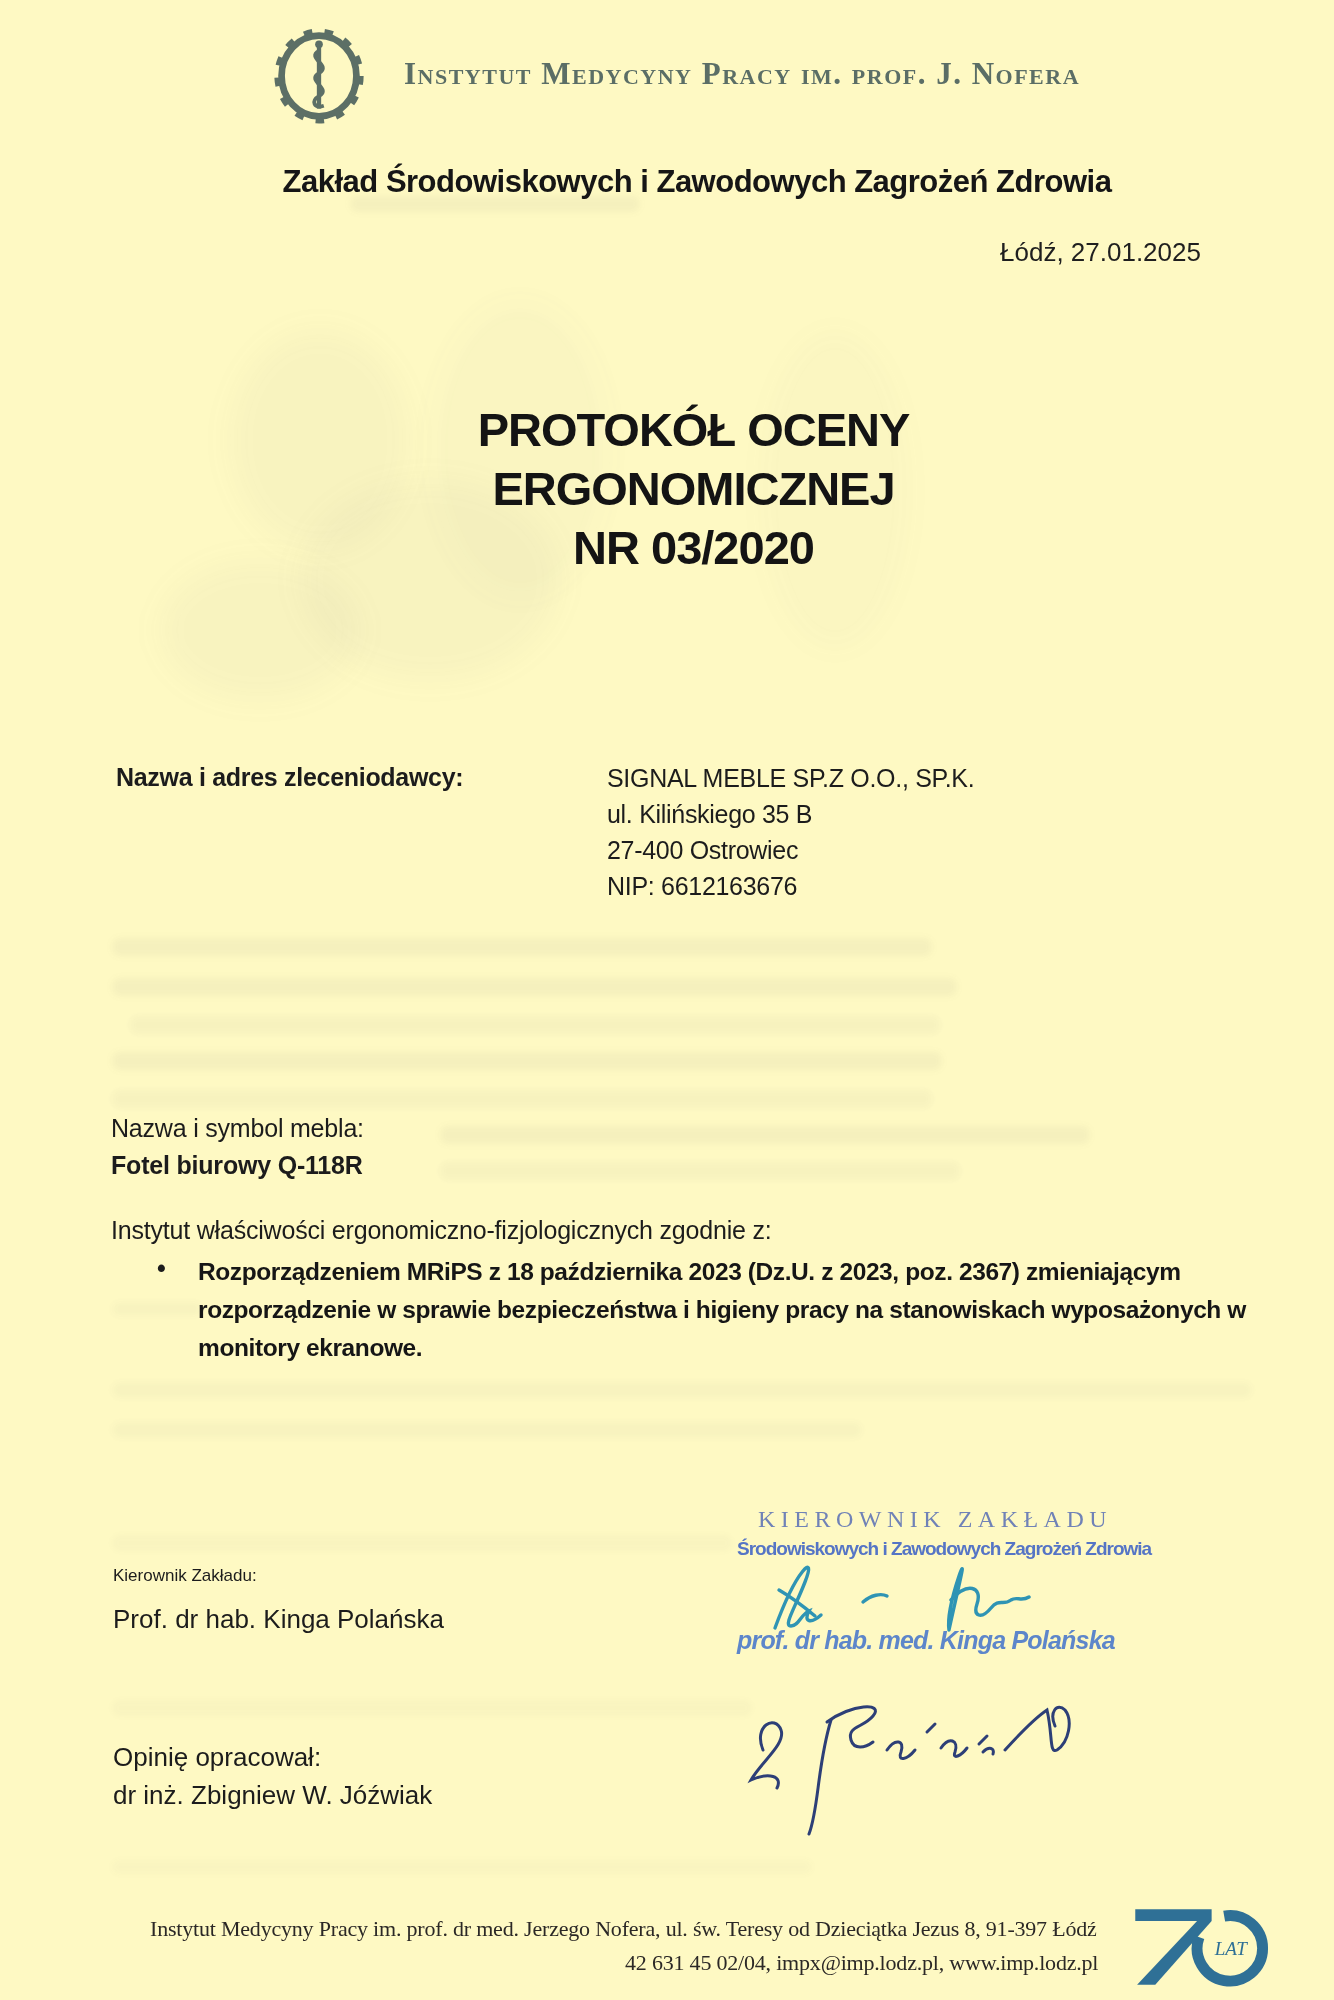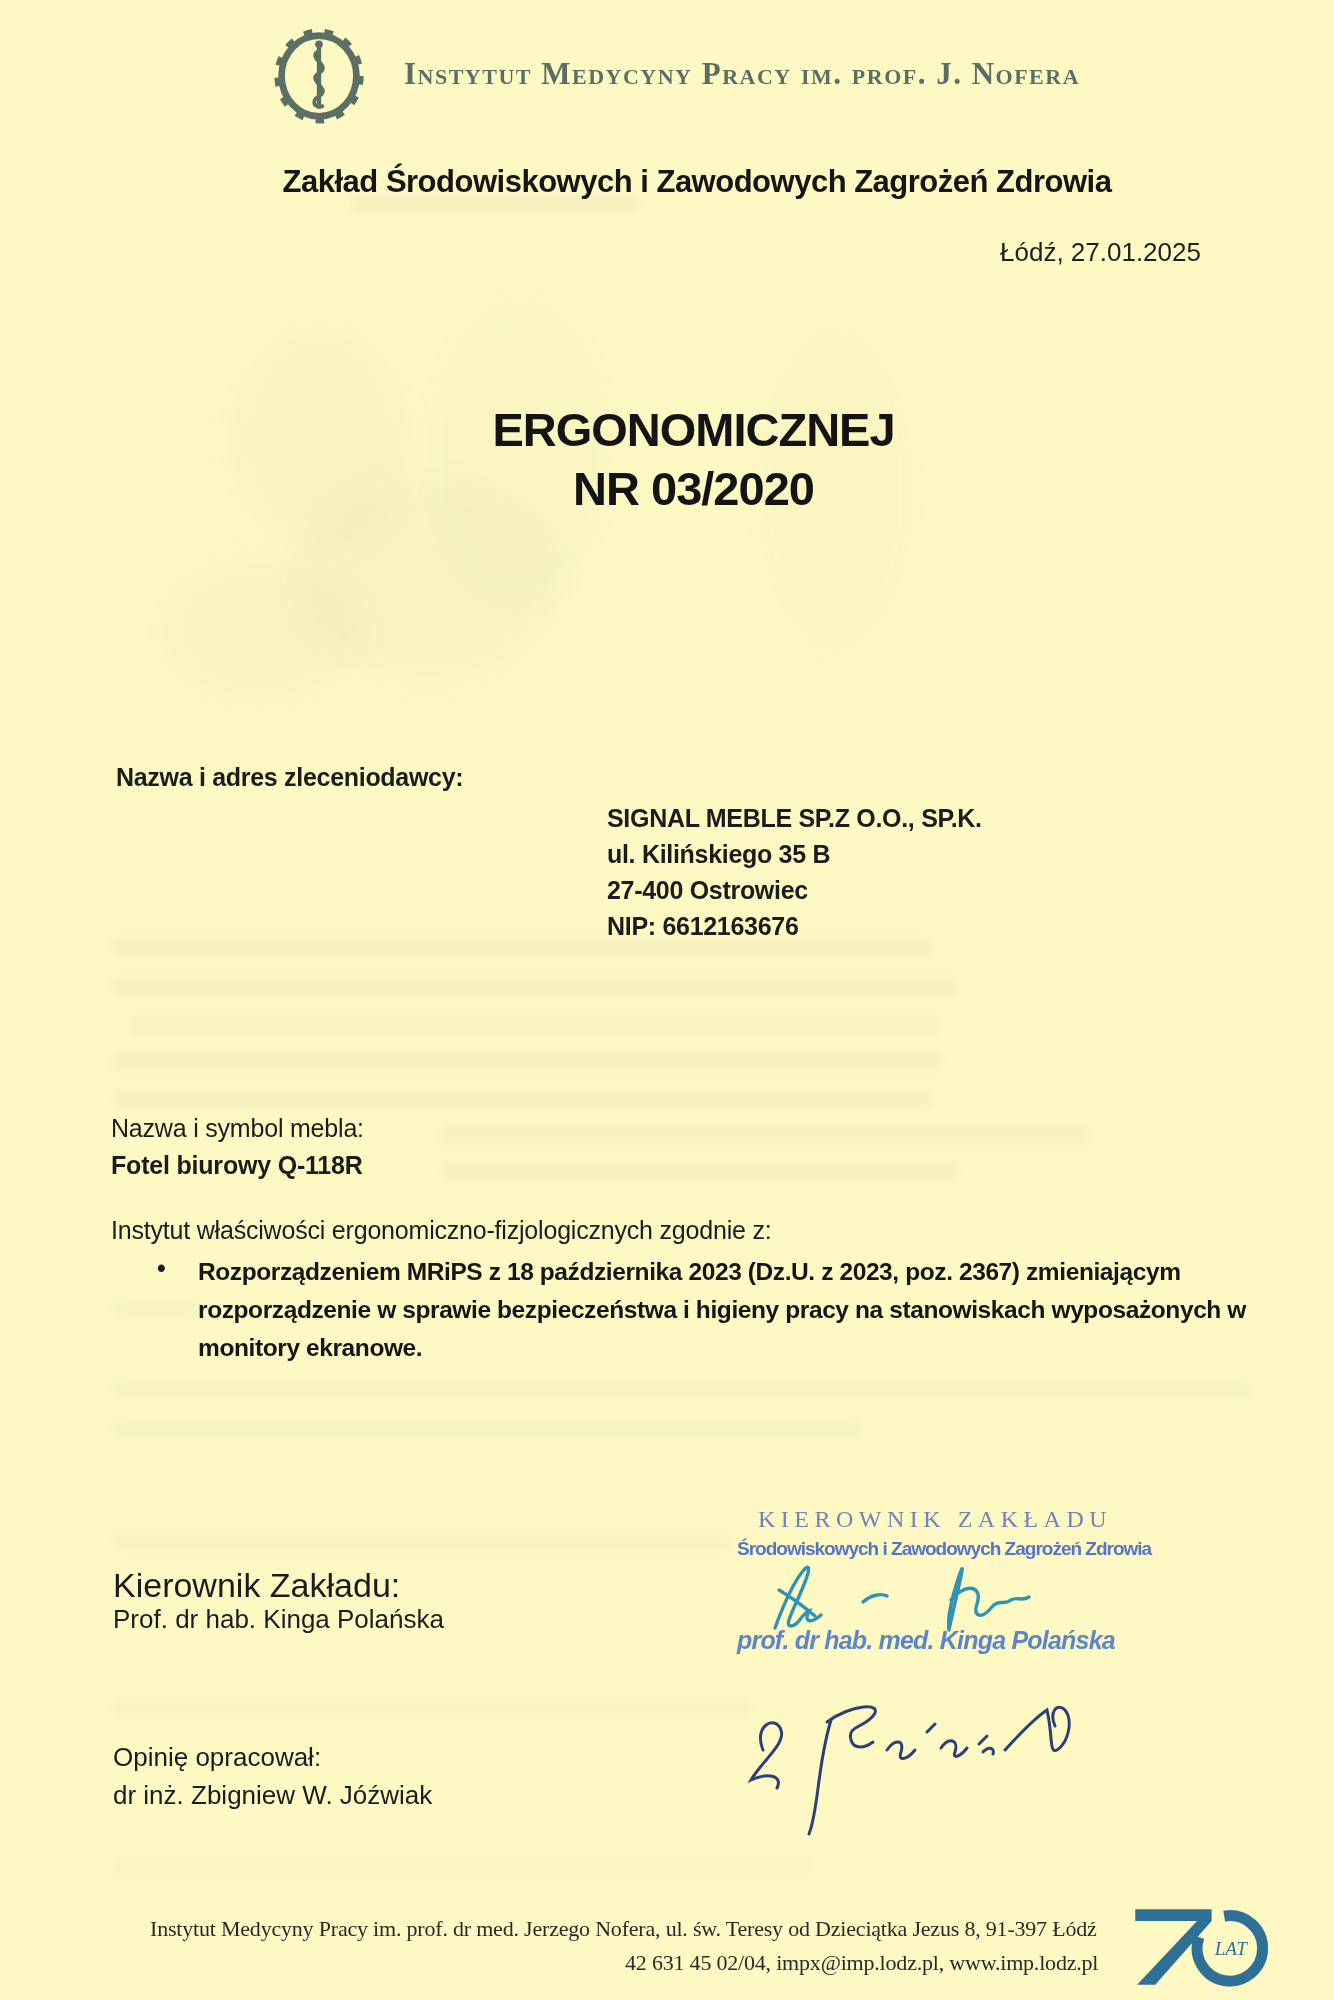--- a/index.html
+++ b/index.html
@@ -27,36 +27,36 @@
   }
 
   
   .doc-title{
     left:53px;right:0;top:400px;text-align:center;
     font-size:47px;line-height:59px;font-weight:700;letter-spacing:-1px;color:#141414;
   }
 
   
   .client-label{left:116px;top:763px;font-size:25px;font-weight:700;letter-spacing:-0.3px;}
-  .client-lines{left:607px;top:760px;font-size:25px;font-weight:700;line-height:36px;letter-spacing:-0.3px;margin-top:40px;}
+  .client-lines{left:607px;top:760px;font-size:25px;font-weight:400;line-height:36px;letter-spacing:-0.3px;}
 
   
   .furniture-label{left:111px;top:1114px;font-size:25px;letter-spacing:-0.2px;}
   .furniture-value{left:111px;top:1151px;font-size:25px;font-weight:700;letter-spacing:-0.2px;}
 
   
   .assess-intro{left:111px;top:1216px;font-size:25px;letter-spacing:-0.2px;}
   .bullet-dot{left:157px;top:1254px;font-size:25px;font-weight:700;}
   .bullet-text{
     left:198px;top:1253px;width:1062px;
     font-size:24.5px;font-weight:700;line-height:38px;letter-spacing:-0.4px;color:#161616;
   }
 
   
-  .head-label{left:113px;top:1566px;font-size:34px;}
+  .head-label{left:113px;top:1566px;font-size:17px;}
   .head-name{left:113px;top:1604px;font-size:26px;}
   .author-label{left:113px;top:1742px;font-size:26px;}
   .author-name{left:113px;top:1780px;font-size:26px;}
 
   
   .stamp-title{
     left:758px;top:1506px;font-family:"Liberation Serif",serif;
     font-size:24px;letter-spacing:5.5px;color:#6478b6;opacity:.92;
   }
   .stamp-subtitle{
@@ -112,20 +112,21 @@
     <circle cx="50" cy="17" r="4" fill="#5c6f66"></circle>
     <line x1="50" y1="19" x2="50" y2="84" stroke="#5c6f66" stroke-width="4.5"></line>
     <path d="M50 24 C36 31 64 39 50 47 C36 55 64 63 50 71 C41 76 45 84 55 81" fill="none" stroke="#5c6f66" stroke-width="4"></path>
   </svg>
 
   <div class="abs institute-name">Instytut Medycyny Pracy im. prof. J. Nofera</div>
   <div class="abs department">Zakład Środowiskowych i Zawodowych Zagrożeń Zdrowia</div>
   <div class="abs place-date">Łódź, 27.01.2025</div>
 
   <div class="abs doc-title">
+    <div>PROTOKÓŁ OCENY</div>
     <div>ERGONOMICZNEJ</div>
     <div>NR 03/2020</div>
   </div>
 
   <div class="abs client-label">Nazwa i adres zleceniodawcy:</div>
   <div class="abs client-lines">
     <div>SIGNAL MEBLE SP.Z O.O., SP.K.</div>
     <div>ul. Kilińskiego 35 B</div>
     <div>27-400 Ostrowiec</div>
     <div>NIP: 6612163676</div>

